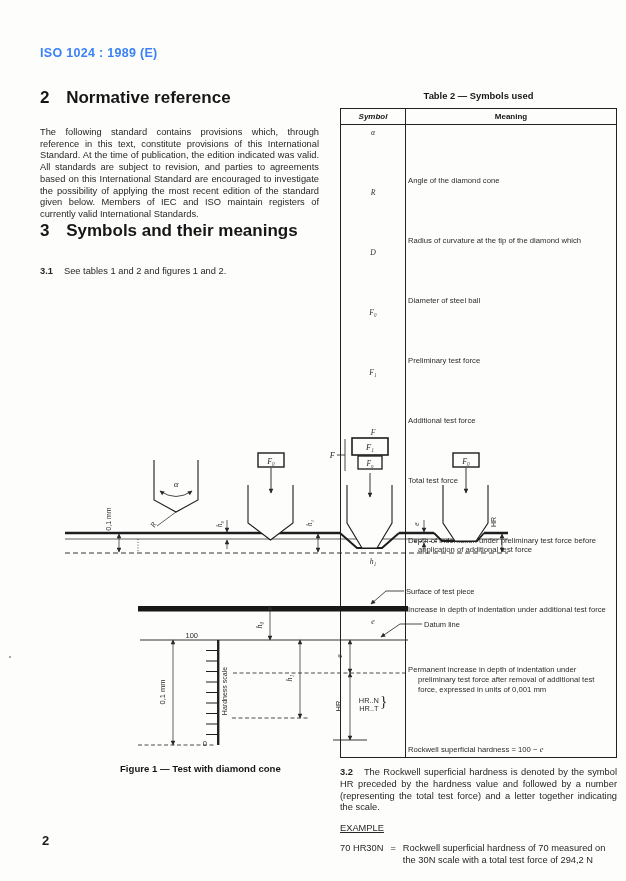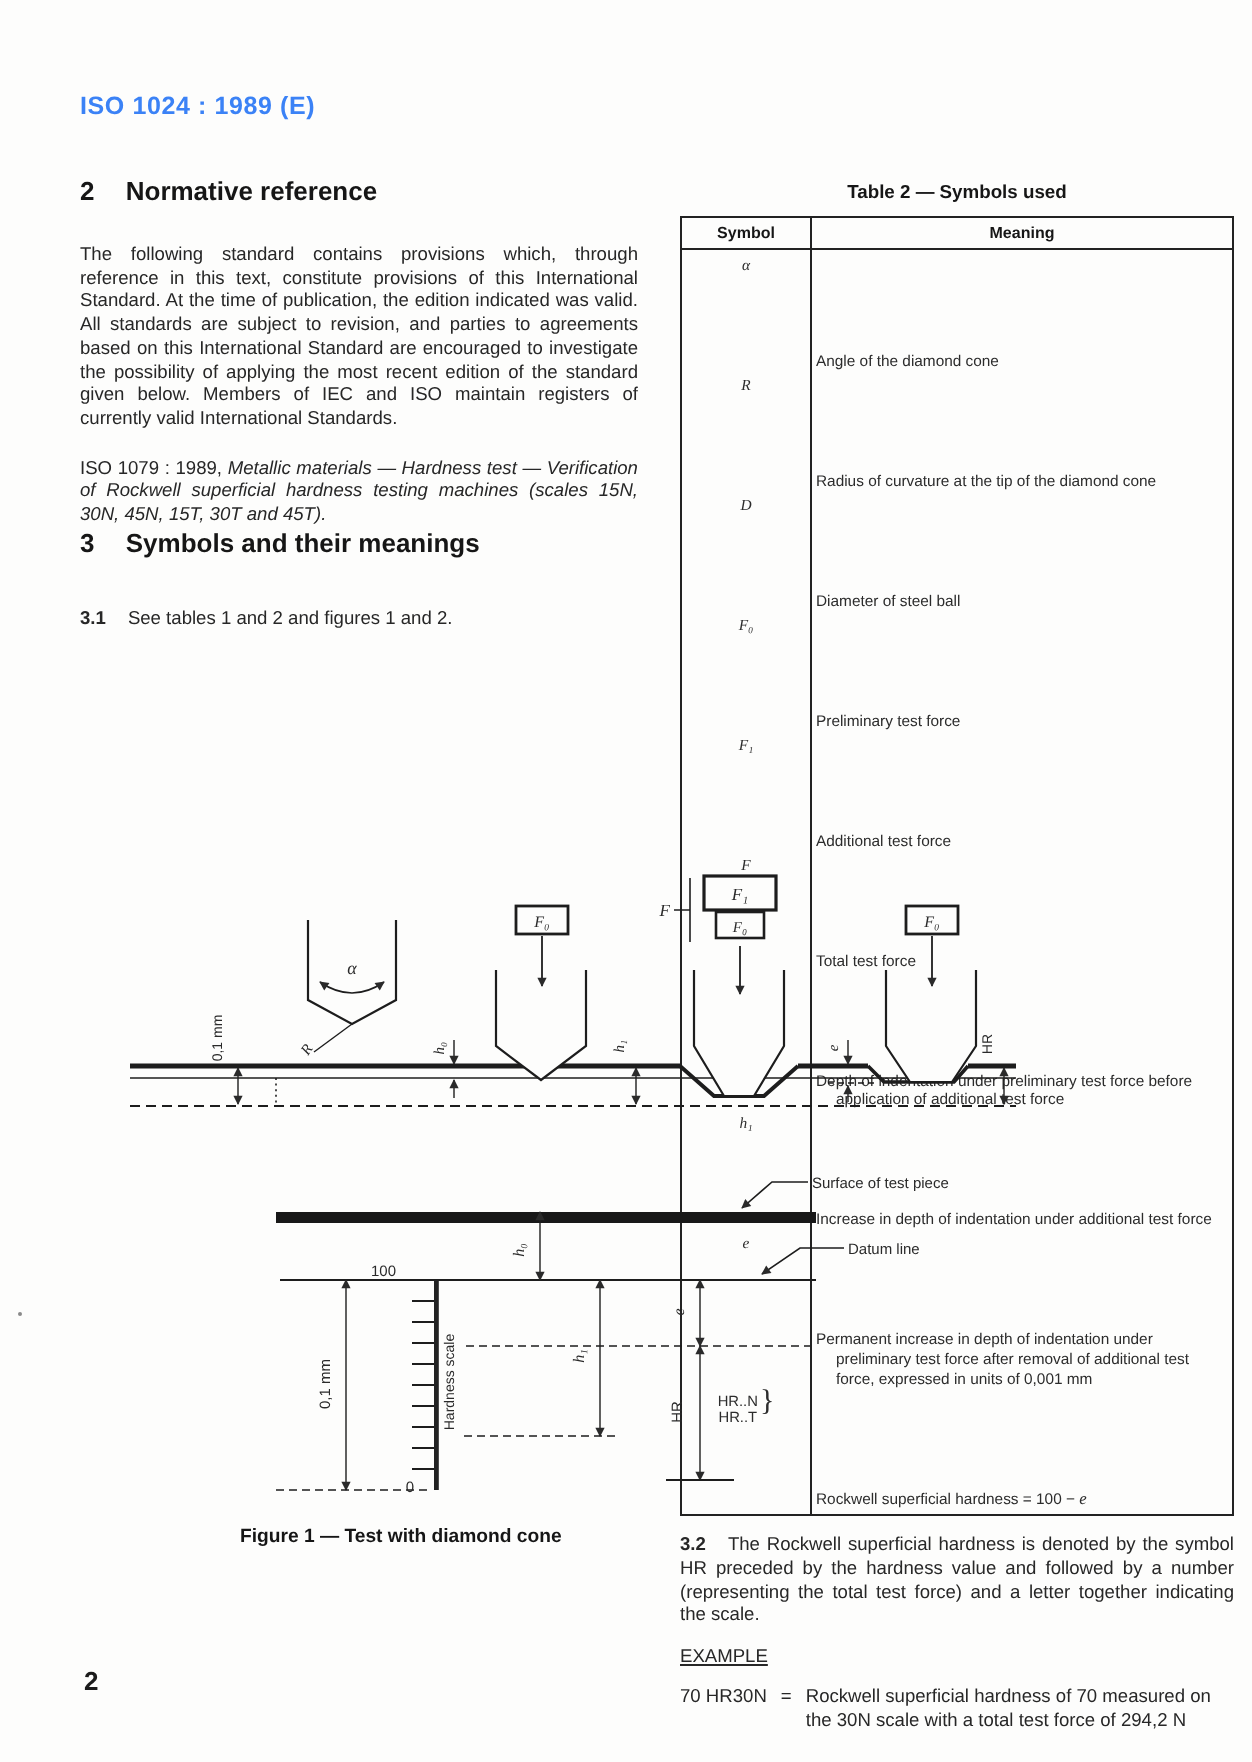--- a/index.html
+++ b/index.html
@@ -3,36 +3,36 @@
 <meta charset="utf-8">
 <style>
   html,body{margin:0;padding:0;}
   .page{position:relative;width:626px;height:881px;background:#fdfdfc;overflow:hidden;
         font-family:"Liberation Sans",sans-serif;color:#272727;}
   .hdr{position:absolute;left:40px;top:46px;font-size:12.5px;font-weight:bold;letter-spacing:.3px;color:#3b82f6;}
   .speck{position:absolute;left:9px;top:656px;width:2px;height:2px;background:#8a8a8a;border-radius:50%;}
   
   .colL{position:absolute;left:40px;top:88px;width:279px;}
   .colR{position:absolute;left:322px;top:88px;width:277px;padding-left:18px;}
-  h2.sec{font-size:13px;font-weight:bold;color:#161616;margin:0;}
+  h2.sec{font-size:17px;font-weight:bold;color:#161616;margin:0;}
   h2.sec .num{display:inline-block;margin-right:12px;}
   .body-p{font-size:9.3px;line-height:11.7px;text-align:justify;margin:19px 0 0 0;}
   .ref-p{font-size:9.3px;line-height:11.7px;text-align:justify;margin:13px 0 0 0;}
   .ref-p .it{font-style:italic;}
   .sec3{margin-top:27px;}
   .clause{font-size:9.3px;line-height:11.7px;margin-top:25px;text-align:justify;}
   .clause .cnum{font-weight:bold;margin-right:11px;}
   
   .tbl-title{font-size:9.4px;font-weight:bold;text-align:center;color:#161616;margin:2px 0 7px 0;}
   table.sym{border-collapse:collapse;width:100%;border:1.7px solid #222;}
   table.sym th{font-size:8px;font-weight:bold;color:#161616;border-bottom:1.1px solid #222;padding:3px 2px;}
   table.sym td{vertical-align:top;font-size:7.7px;line-height:9.6px;color:#2c2c2c;padding:1.2px 2px;}
   td.symc{width:60px;text-align:center;font-family:"Liberation Serif","DejaVu Sans",serif;
           font-style:italic;font-size:8.4px;border-right:1.1px solid #222;}
-  th.symh{width:60px;border-right:1.1px solid #222;}
+  th.symh{width:60px;border-right:1.1px solid #222;font-style:italic;}
   td.mean{padding-left:5px;padding-right:4px;}
   td.mean div{padding-left:10px;text-indent:-10px;margin-top:48px;}
   tr.first td{padding-top:3px;}
   tr.last td{padding-bottom:3px;}
   .hrcell{display:flex;align-items:flex-start;justify-content:center;gap:1px;font-style:normal;
           font-family:"Liberation Sans",sans-serif;font-size:7.4px;line-height:8.6px;}
   .hrcell .brace{font-size:15px;font-weight:300;font-family:"Liberation Serif",serif;}
   .eq-it{font-family:"Liberation Serif","DejaVu Sans",serif;font-style:italic;font-size:8.4px;}
   
   .c32{margin-top:9px;}
@@ -55,23 +55,20 @@
 
   <div class="hdr">ISO 1024 : 1989 (E)</div>
   <div class="speck"></div>
 
   <div class="colL">
     <h2 class="sec">
       <span class="num">2</span>
       <span>Normative reference</span>
     </h2>
     <p class="body-p">The following standard contains provisions which, through reference in this text, constitute provisions of this International Standard. At the time of publication, the edition indicated was valid. All standards are subject to revision, and parties to agreements based on this International Standard are encouraged to investigate the possibility of applying the most recent edition of the standard given below. Members of IEC and ISO maintain registers of currently valid International Standards.</p>
-    <p class="ref-p">
-      <span>ISO 1079 : 1989, </span><span class="it">Metallic materials — Hardness test — Verification of Rockwell superficial hardness testing machines (scales 15N, 30N, 45N, 15T, 30T and 45T).</span>
-    </p>
     <h2 class="sec sec3">
       <span class="num">3</span>
       <span>Symbols and their meanings</span>
     </h2>
     <p class="clause">
       <span class="cnum">3.1</span><span>See tables 1 and 2 and figures 1 and 2.</span>
     </p>
   </div>
 
   <div class="colR">
@@ -86,21 +83,21 @@
       <tbody>
         <tr class="first">
           <td class="symc">α</td>
           <td class="mean">
               <div>Angle of the diamond cone</div>
             </td>
         </tr>
         <tr>
           <td class="symc">R</td>
           <td class="mean">
-              <div>Radius of curvature at the tip of the diamond cone</div>
+              <div>Radius of curvature at the tip of the diamond which</div>
             </td>
         </tr>
         <tr>
           <td class="symc">D</td>
           <td class="mean">
               <div>Diameter of steel ball</div>
             </td>
         </tr>
         <tr>
           <td class="symc">F₀</td>

